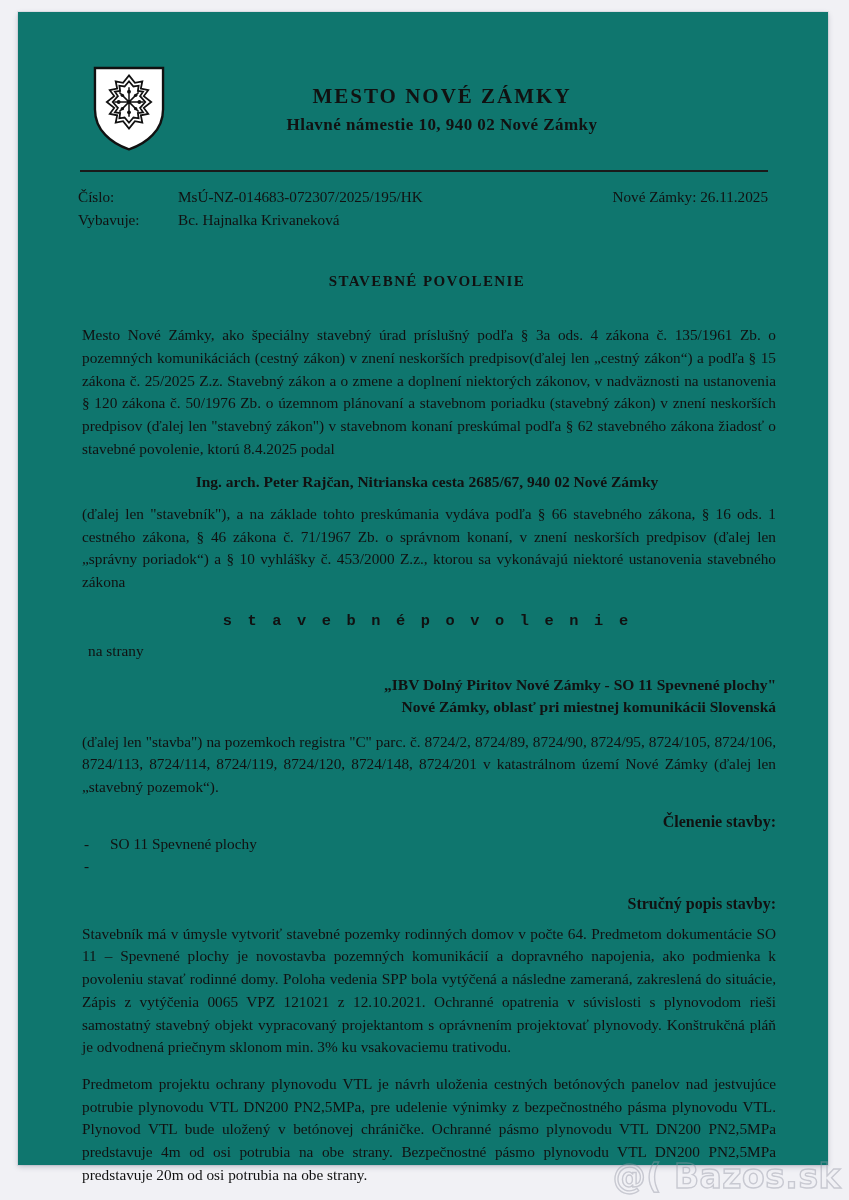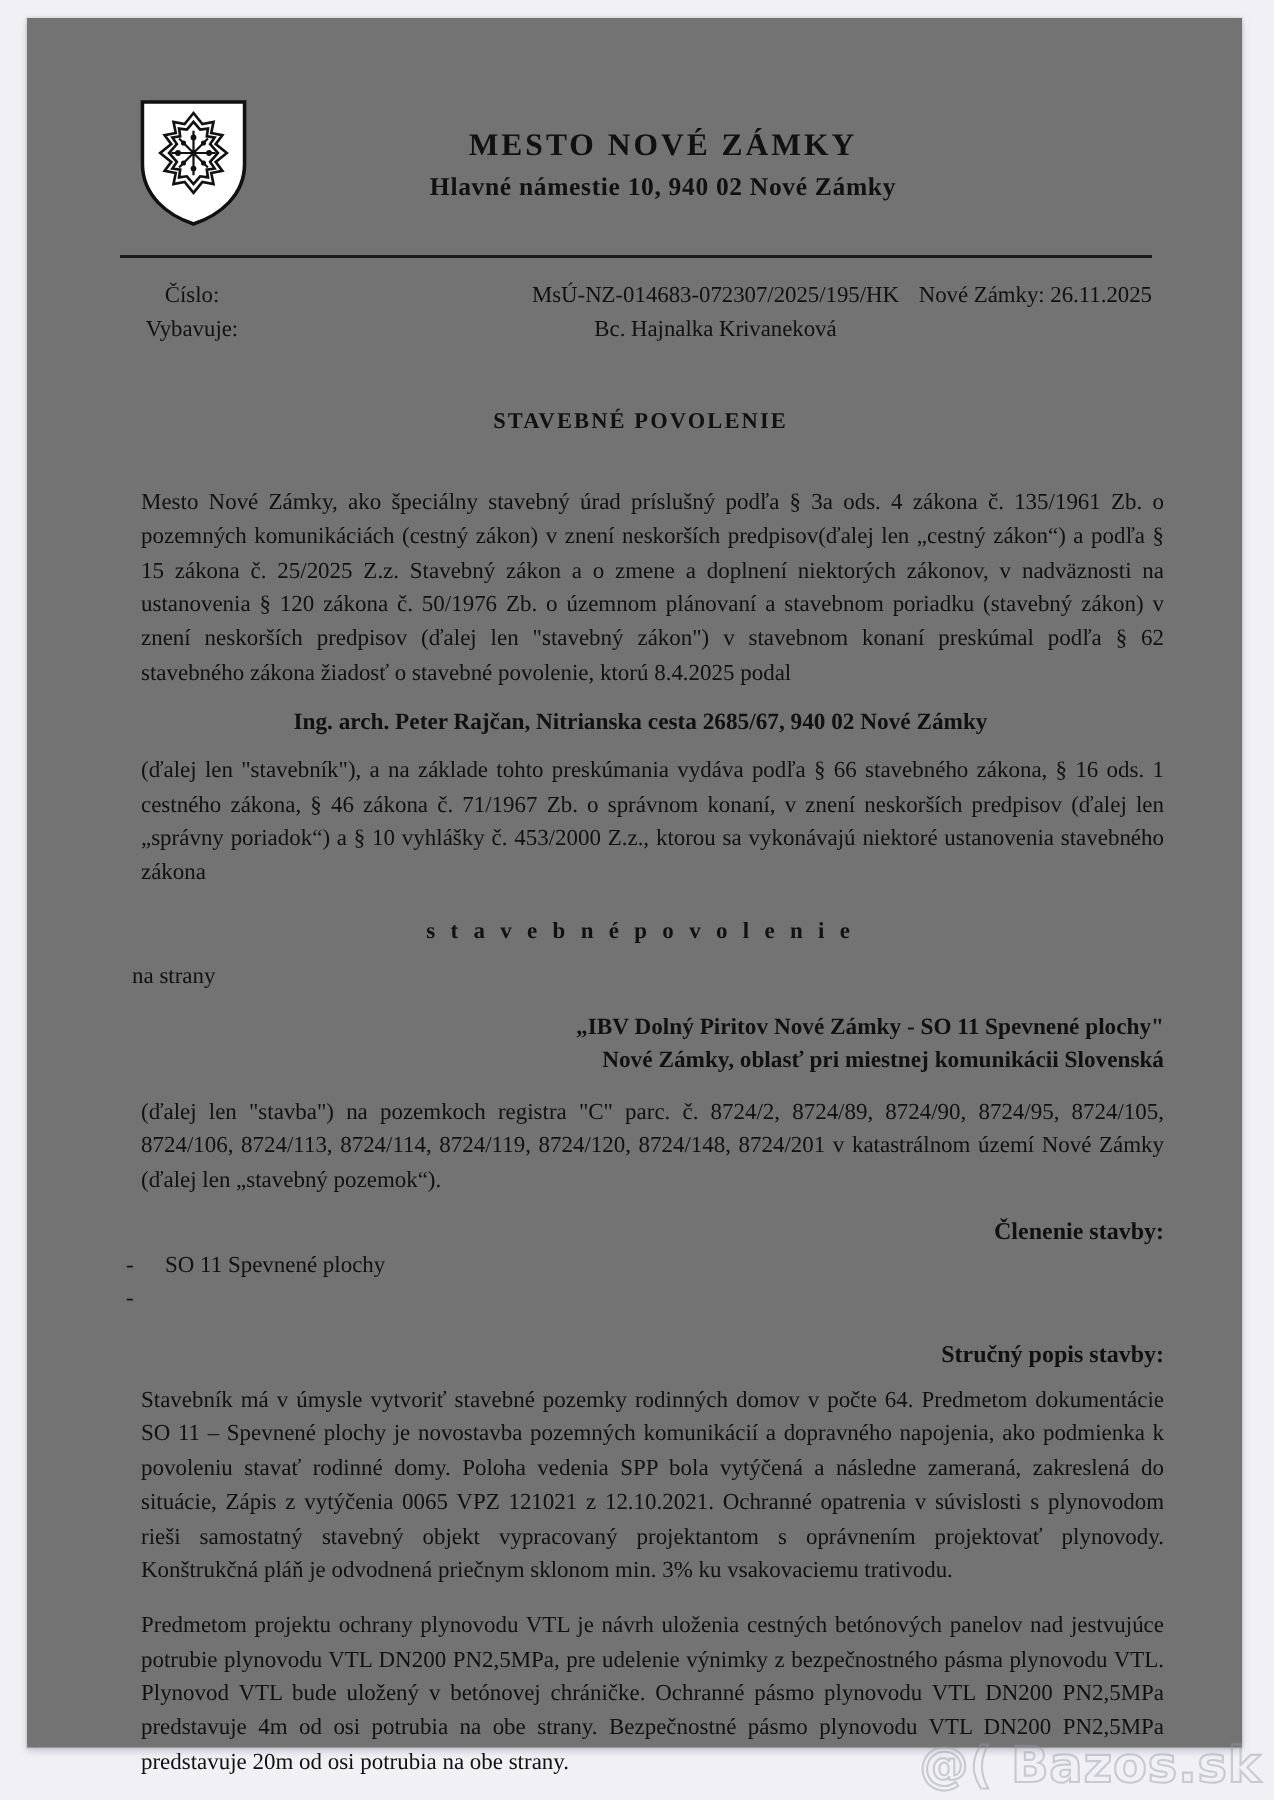--- a/index.html
+++ b/index.html
@@ -17,21 +17,21 @@
     -webkit-font-smoothing: antialiased;
   }
 
   
   .page-sheet {
     position: absolute;
     left: 18px;
     top: 12px;
     width: 810px;
     height: 1153px;
-    background: #737373;
+    background: #0f766e;
     box-shadow: 0 2px 5px rgba(80,80,100,.28), 0 0 0 1px rgba(200,200,215,.35);
   }
 
   .page-inner {
     position: absolute;
     left: 0; top: 0; right: 0; bottom: 0;
     padding: 48px 52px 40px 60px;
     box-sizing: border-box;
     color: #111;
   }
@@ -77,21 +77,20 @@
     border-top: 2px solid #1a1a1a;
     margin: 14px 8px 13px 2px;
   }
 
   
   .refblock {
     font-size: 15.2px;
     line-height: 1.52;
     position: relative;
     margin-bottom: 6px;
-    text-align: center;
   }
   .refrow { display: flex; align-items: baseline; }
   .reflabel { width: 100px; flex: 0 0 100px; }
   .refvalue { flex: 1 1 auto; }
   .refdate {
     position: absolute;
     right: 8px;
     top: 0;
     white-space: nowrap;
   }
@@ -104,39 +103,40 @@
     letter-spacing: 1.4px;
     margin: 42px 0 34px 0;
   }
 
   
   p.body {
     font-size: 15.3px;
     line-height: 1.485;
     text-align: justify;
     text-justify: inter-word;
-    margin: 0 0 11px 16px;
+    margin: 0 0 11px 4px;
     hyphens: none;
   }
 
   .center-bold {
     text-align: center;
     font-weight: bold;
     font-size: 15.5px;
     line-height: 1.45;
     margin: 9px 0 9px 0;
   }
   .center-bold.title-two { margin: 14px 0 12px 0; text-align: right; }
 
   .spaced-center {
     text-align: center;
     font-weight: bold;
     font-size: 15.3px;
     letter-spacing: 3.2px;
     margin: 18px 0 12px 0;
+    font-family: Liberation Mono, monospace;
   }
 
   .plain-left {
     font-size: 15.3px;
     margin: 0 0 4px 0;
     padding-left: 10px;
   }
 
   .section-head {
     font-weight: bold;

